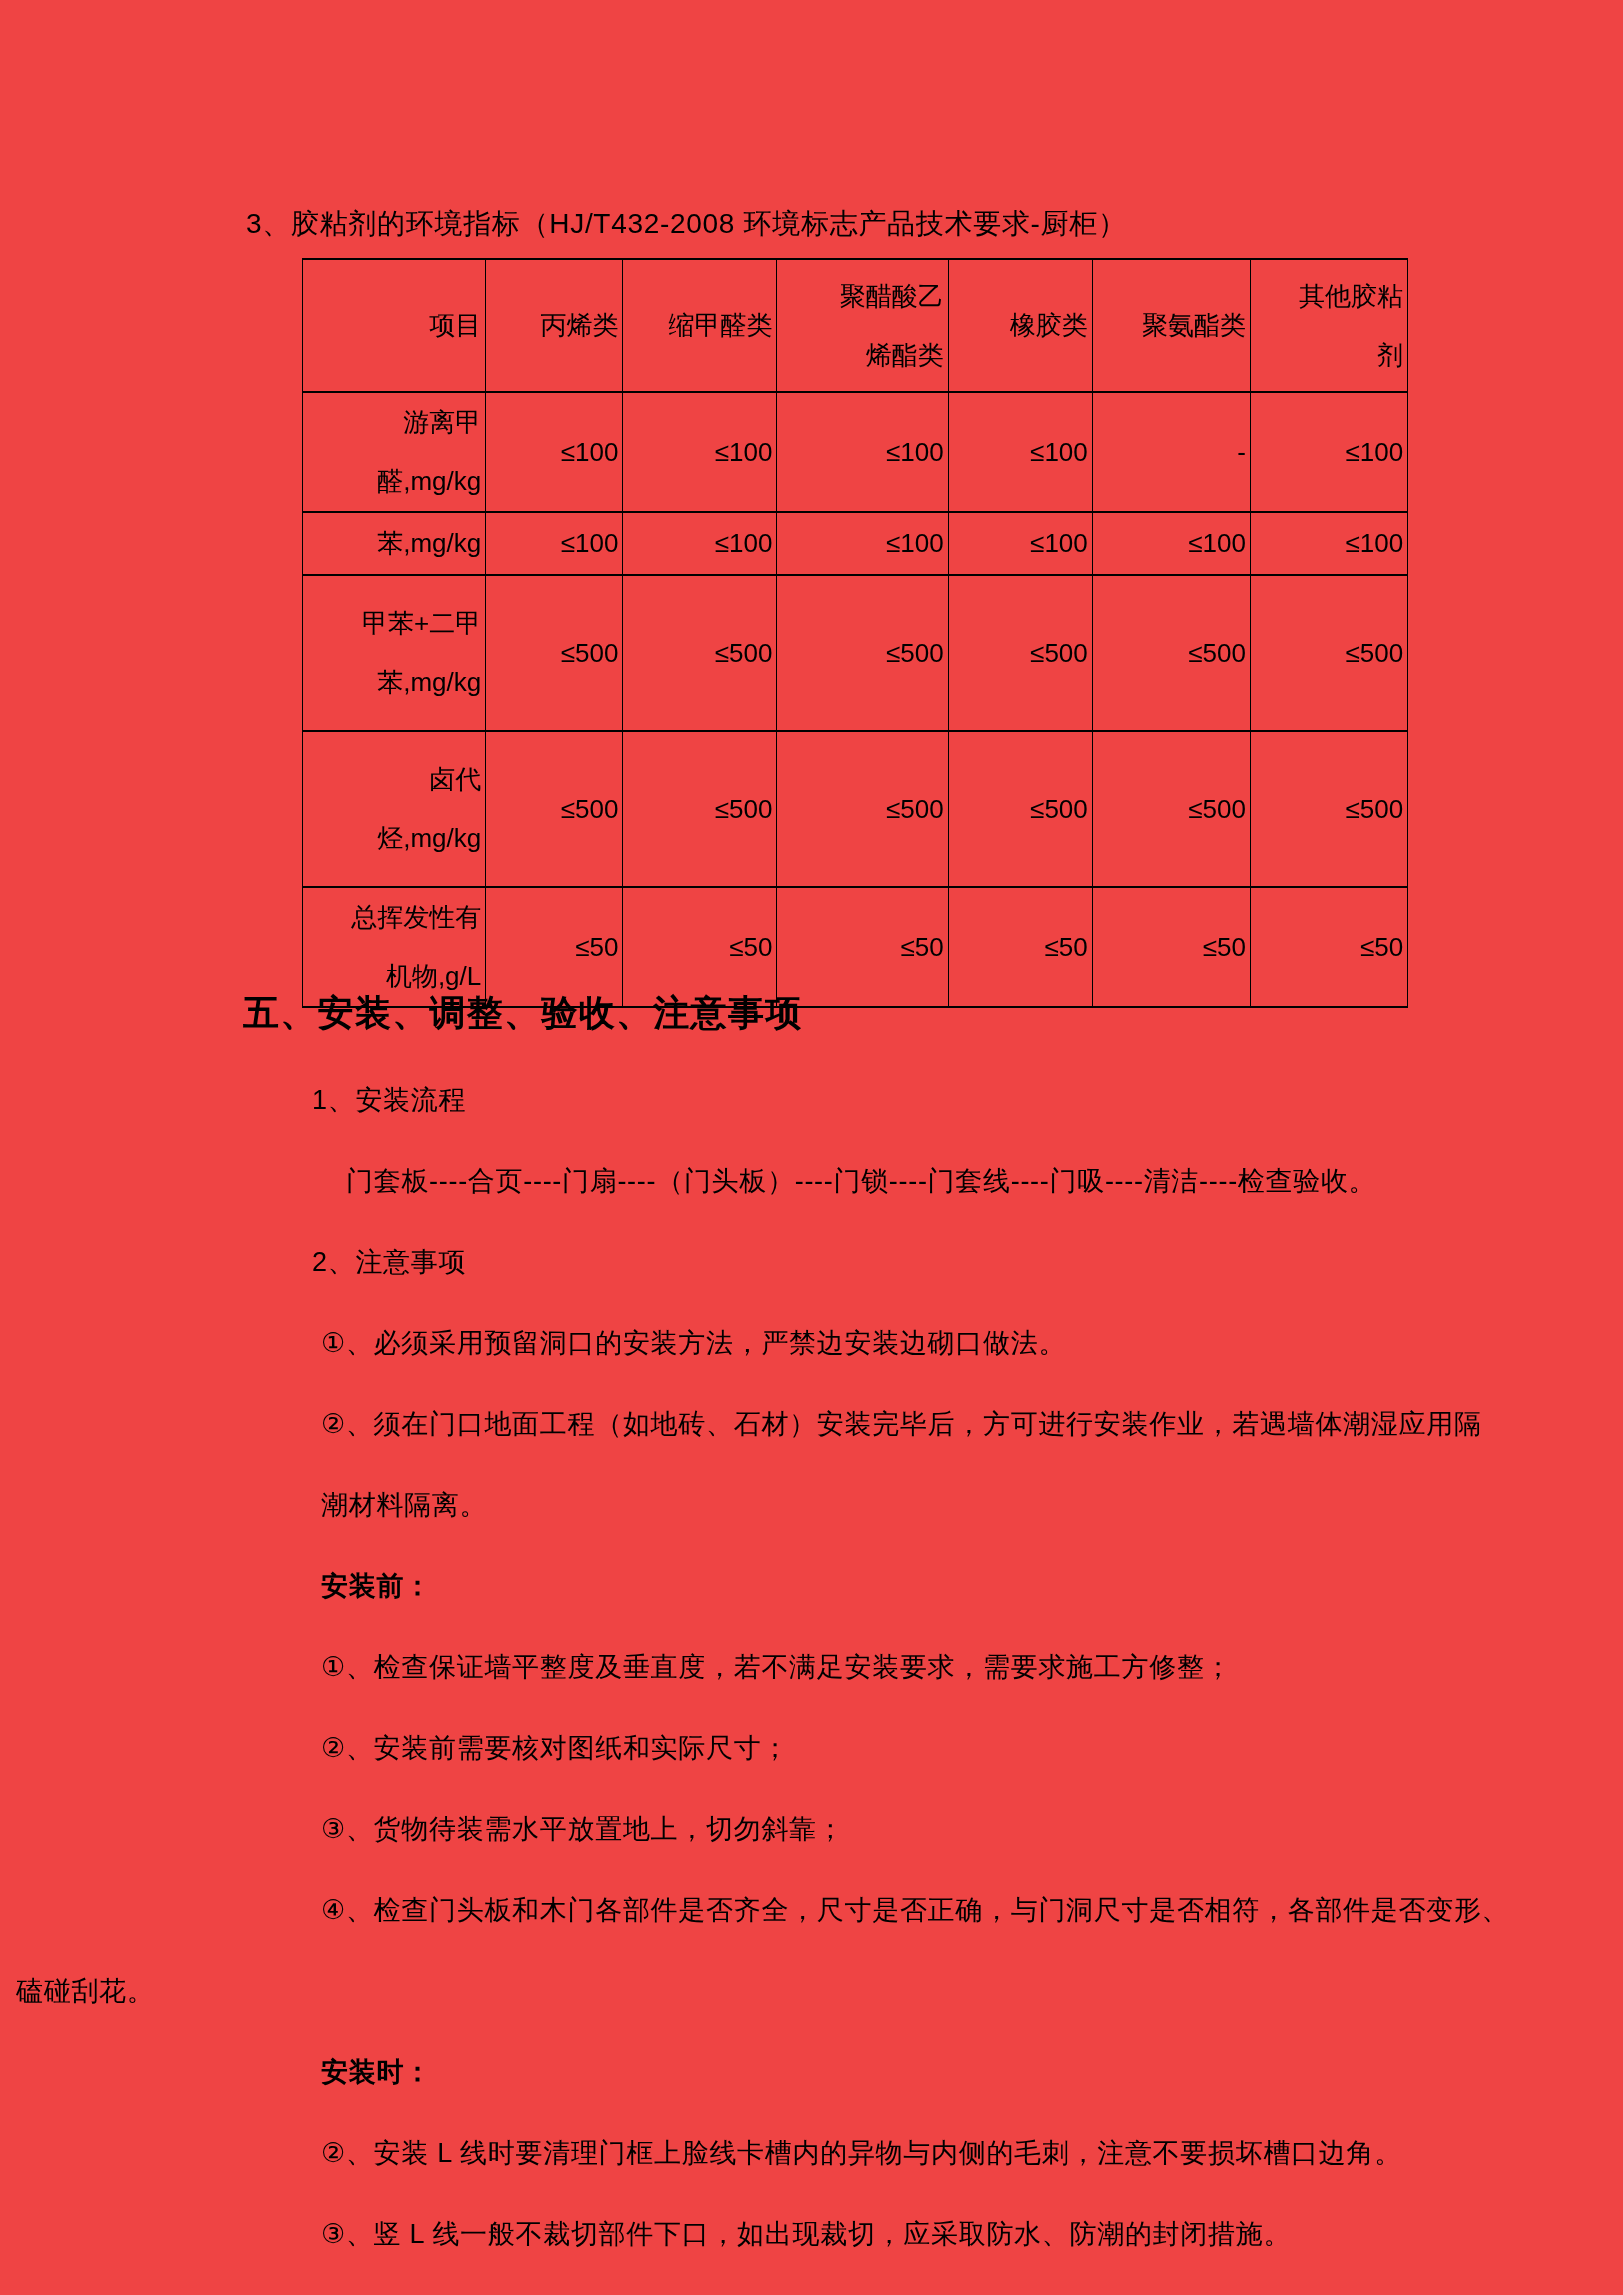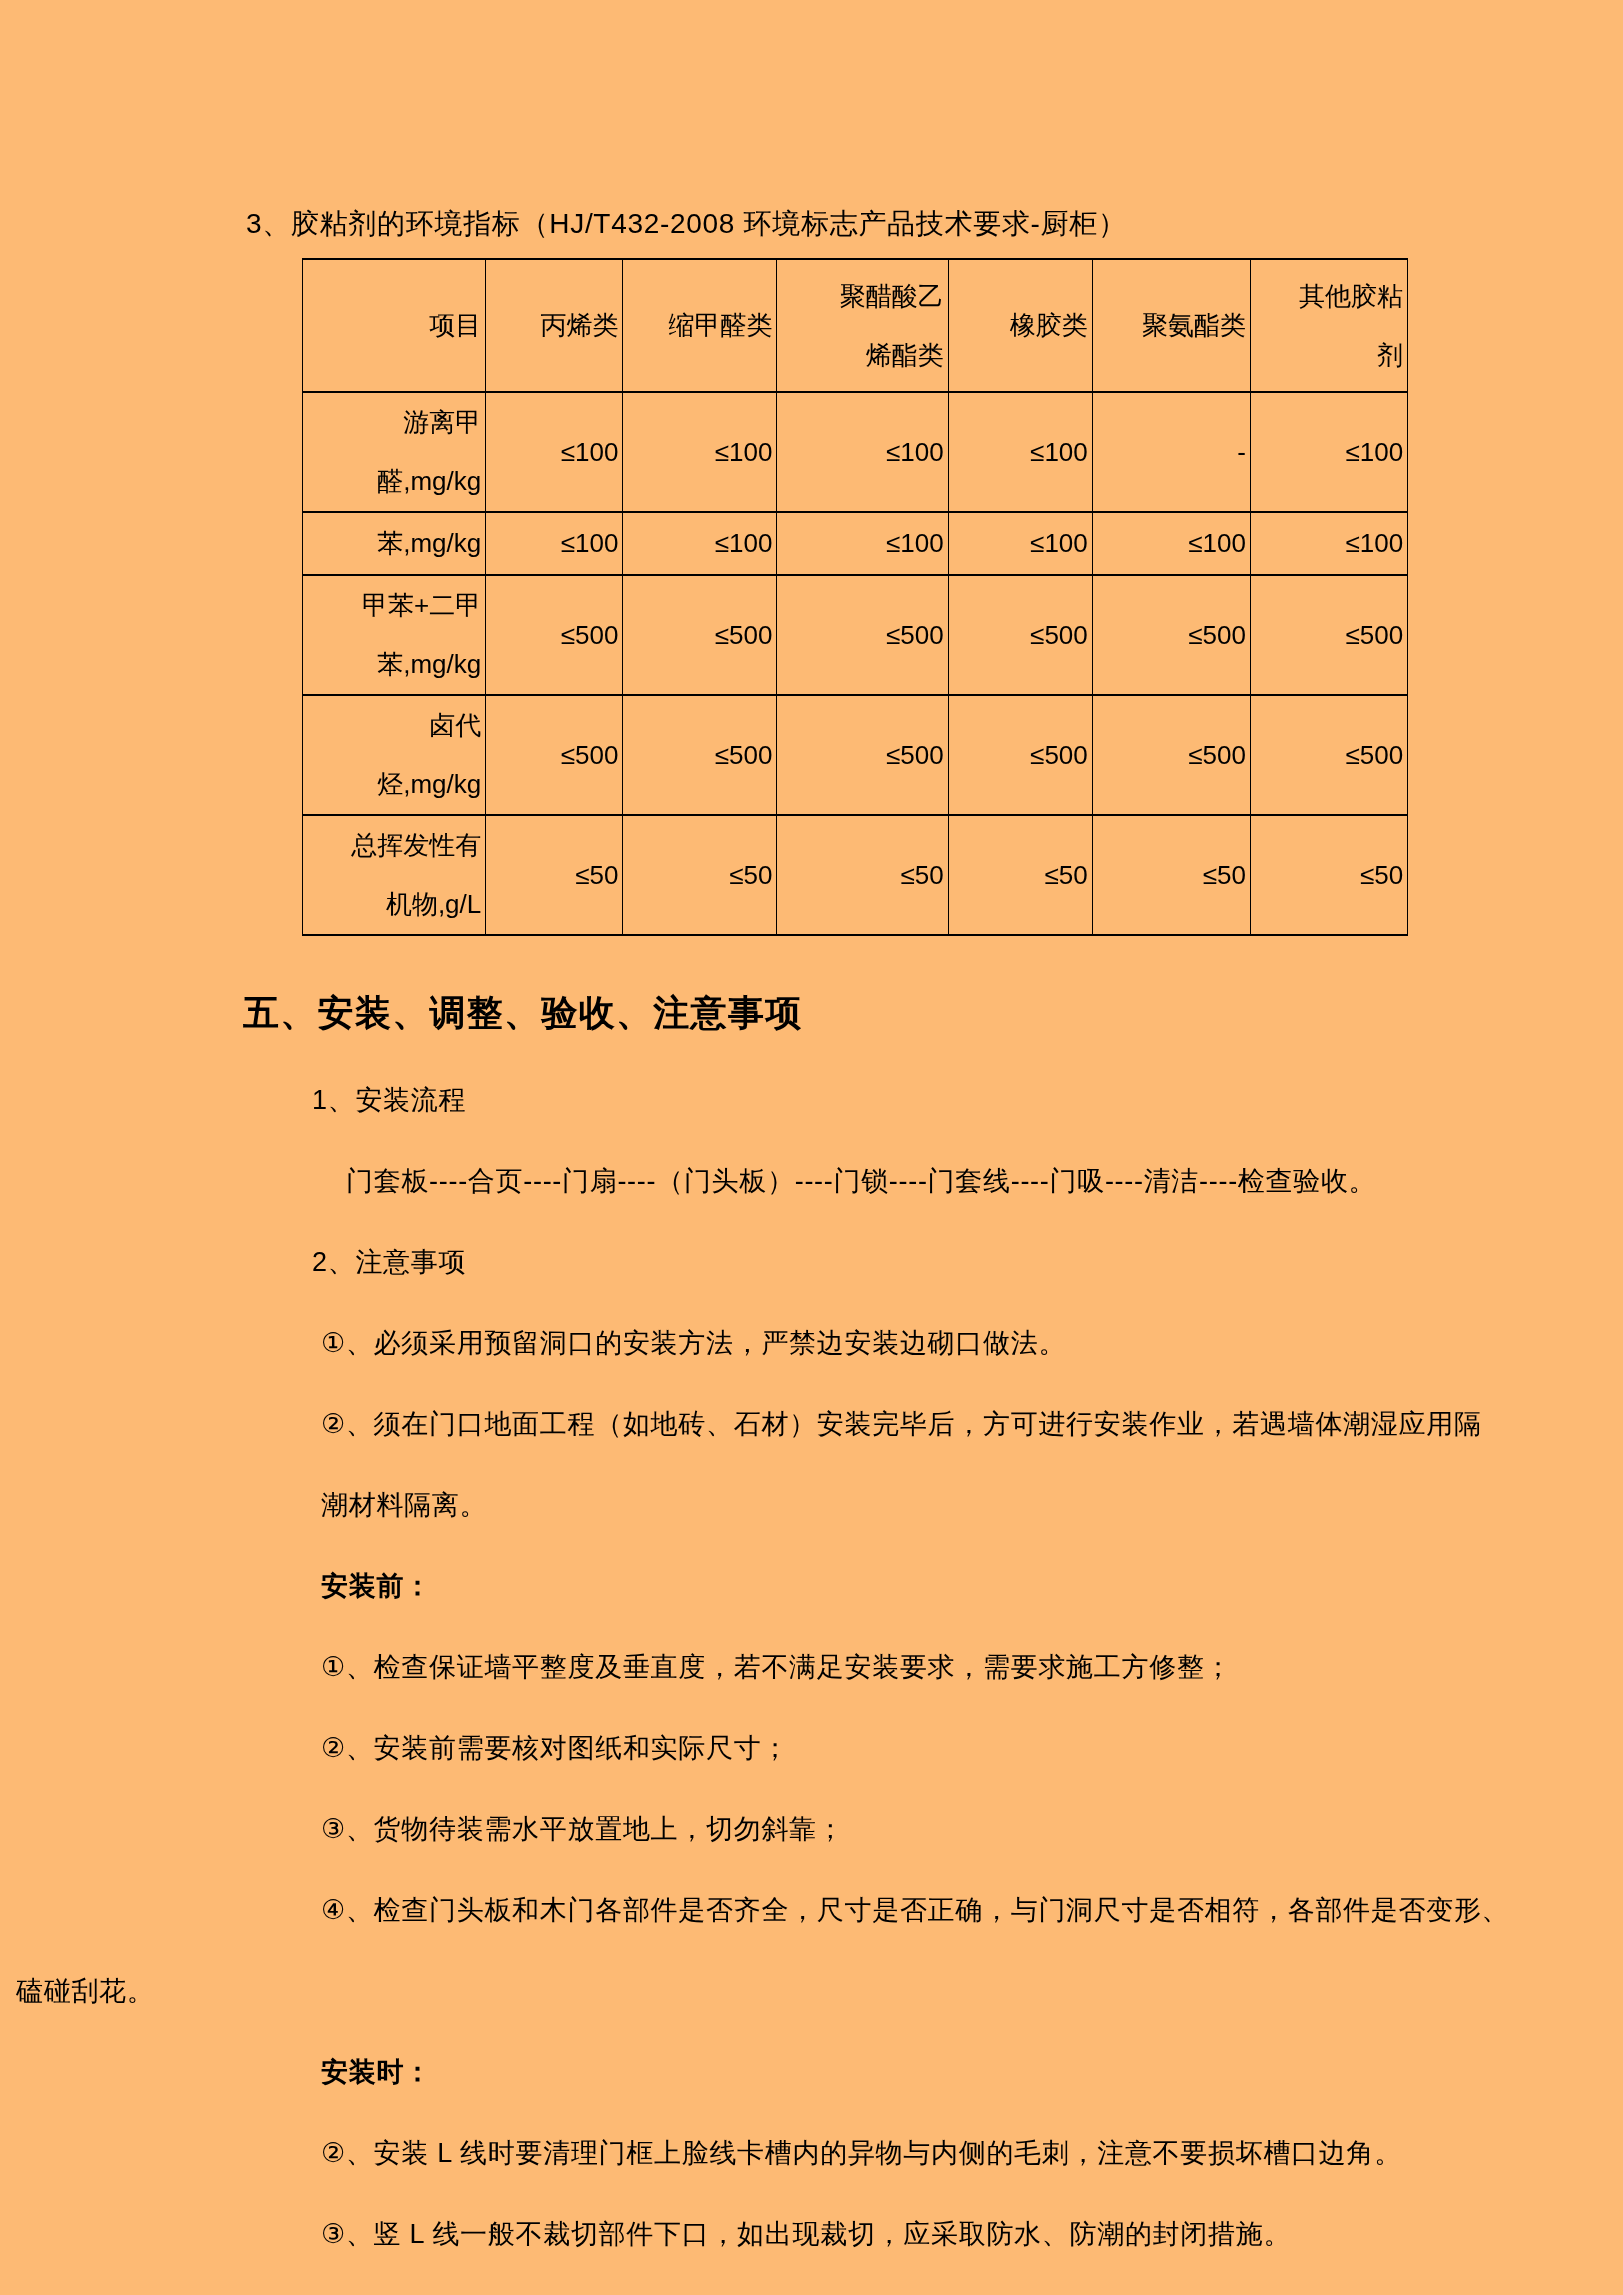--- a/index.html
+++ b/index.html
@@ -1,19 +1,19 @@
 <!DOCTYPE html>
 <html style="font-size:10.5px"><head>
 <meta charset="utf-8">
 <style>
   html,body{margin:0;padding:0;background:#ffffff;}
   .page{
     position:relative;
     width:1623px;height:2295px;
-    background:#fdba74;color:#000000;
+    background:#ef4444;color:#000000;
     font-family:"Liberation Sans","DejaVu Sans",sans-serif;
     overflow:hidden;
   }
   .s3-title{
     position:absolute;left:246px;top:204px;
     font-size:28px;line-height:39px;letter-spacing:0.7px;
     white-space:nowrap;margin:0;font-weight:normal;
   }
   table.env{
     position:absolute;left:302px;top:258px;width:1106px;
@@ -24,21 +24,21 @@
     border-top-width:2px;border-bottom-width:2px;
     padding:0 3.9px 0 14.4px;
     font-size:26px;font-weight:normal;
     text-align:right;vertical-align:middle;
     white-space:pre-line;line-height:59px;
     overflow:hidden;
   }
   tr.h-head{height:133px;}
   tr.h-tall{height:119px;}
   tr.h-short{height:63px;}
-  tr.h-tall2{height:120px;}
+  tr.h-tall2{height:156px;}
   .s5-heading{
     position:absolute;left:243px;top:989px;margin:0;
     font-size:36px;font-weight:bold;letter-spacing:1.3px;
     white-space:nowrap;
   }
   .list{position:absolute;left:0;top:1052px;width:1623px;}
   .list p{
     margin:16px;height:65px;line-height:65px;
     font-size:27px;letter-spacing:0.7px;white-space:nowrap;
   }

